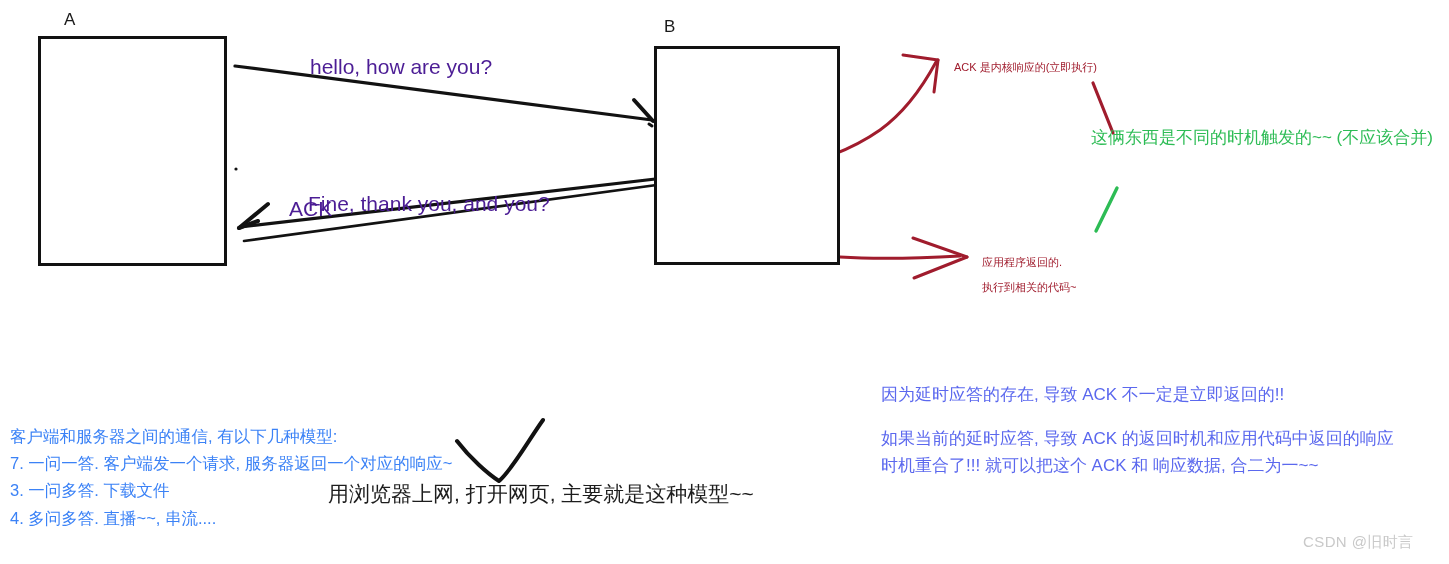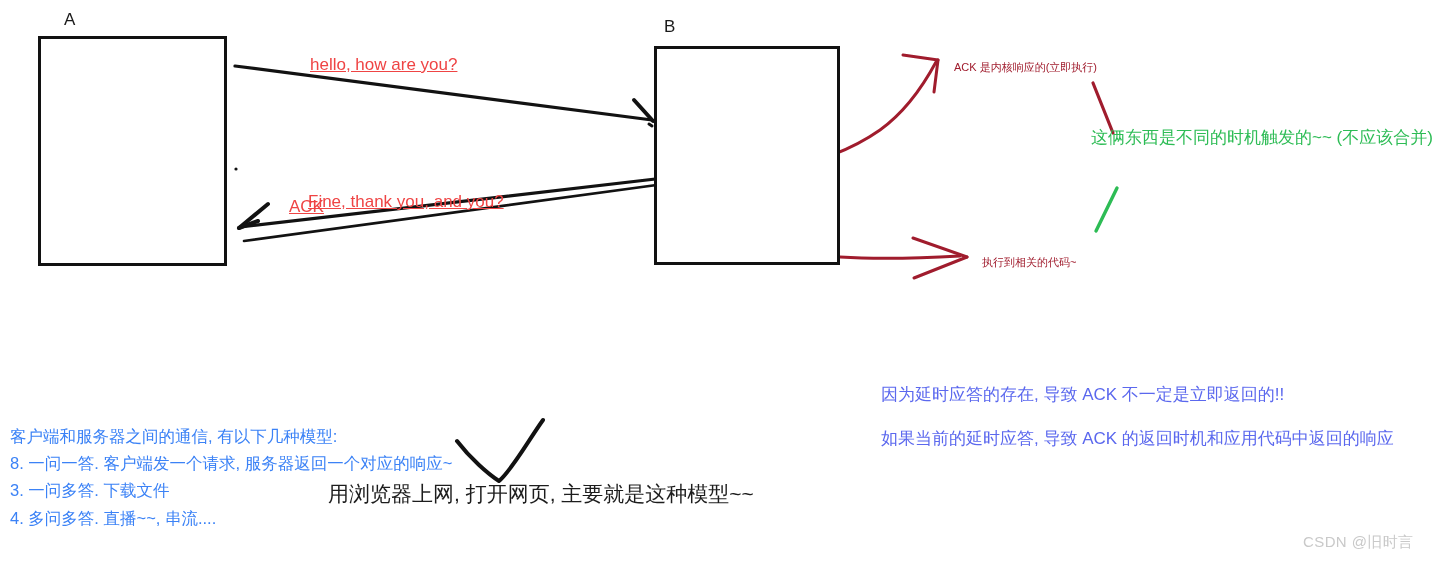--- a/index.html
+++ b/index.html
@@ -37,23 +37,22 @@
     font-size: 17px;
     color: #1a1a1a;
     letter-spacing: 0.2px;
   }
   #label-a { left: 64px;  top: 10px; }
   #label-b { left: 664px; top: 17px; }
 
   
   .msg-label {
     position: absolute;
-    font-size: 17px;
-    color: #ef4444;
-    text-decoration: underline;
+    font-size: 21px;
+    color: #4c1d95;
   }
   #msg-hello { left: 310px; top: 55px; }
   #msg-fine  { left: 308px; top: 192px; }
   #msg-ack   { left: 289px; top: 197px; }
 
   
   .red-text {
     position: absolute;
     font-size: 11px;
     line-height: 25px;
@@ -162,35 +161,37 @@
 
 <div id="msg-hello" class="msg-label">hello, how are you?</div>
 <div id="msg-fine" class="msg-label">Fine, thank you, and you?</div>
 <div id="msg-ack" class="msg-label">ACK</div>
 
 <div id="red-ack-note" class="red-text">
   <div>ACK 是内核响应的(立即执行)</div>
 </div>
 
 <div id="red-app-note" class="red-text">
+  <div>应用程序返回的.</div>
   <div>执行到相关的代码~</div>
 </div>
 
 <div id="green-note">这俩东西是不同的时机触发的~~ (不应该合并)</div>
 
 <div id="blue-note-1" class="blue-text">
   <div>因为延时应答的存在, 导致 ACK 不一定是立即返回的!!</div>
 </div>
 
 <div id="blue-note-2" class="blue-text">
   <div>如果当前的延时应答, 导致 ACK 的返回时机和应用代码中返回的响应</div>
+  <div>时机重合了!!! 就可以把这个 ACK 和 响应数据, 合二为一~~</div>
 </div>
 
 <div id="model-block">
   <span class="model-line">客户端和服务器之间的通信, 有以下几种模型:</span>
-  <span class="model-line">8. 一问一答. 客户端发一个请求, 服务器返回一个对应的响应~</span>
+  <span class="model-line">7. 一问一答. 客户端发一个请求, 服务器返回一个对应的响应~</span>
   <span class="model-line">3. 一问多答. 下载文件</span>
   <span class="model-line">4. 多问多答. 直播~~, 串流....</span>
 </div>
 
 <div id="browser-note">用浏览器上网, 打开网页, 主要就是这种模型~~</div>
 
 <div id="watermark">CSDN @旧时言</div>
 
 </body></html>

